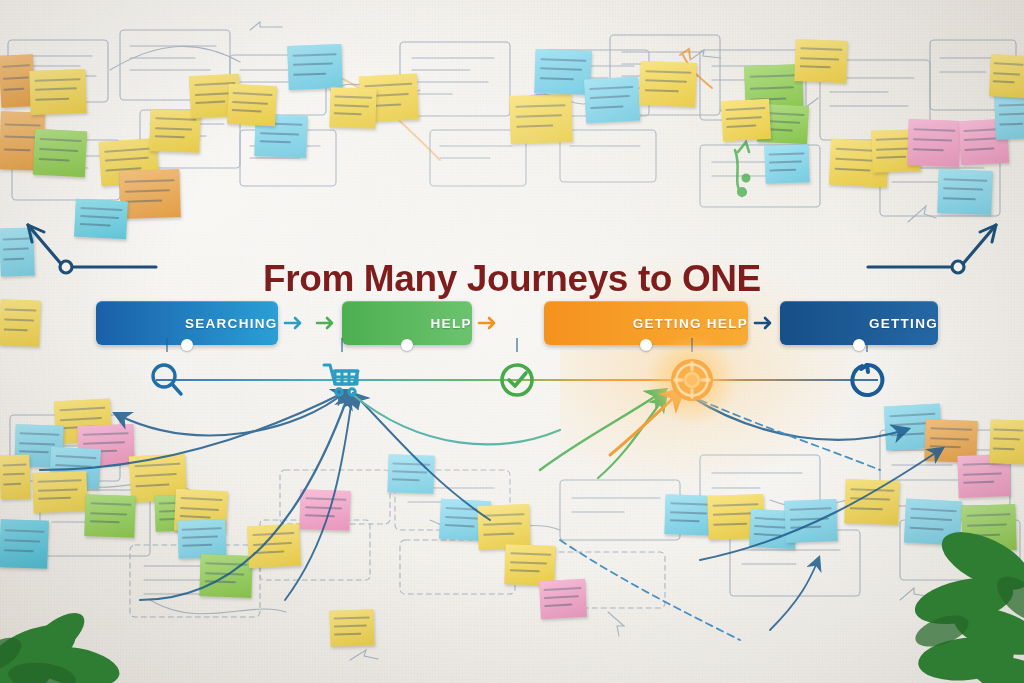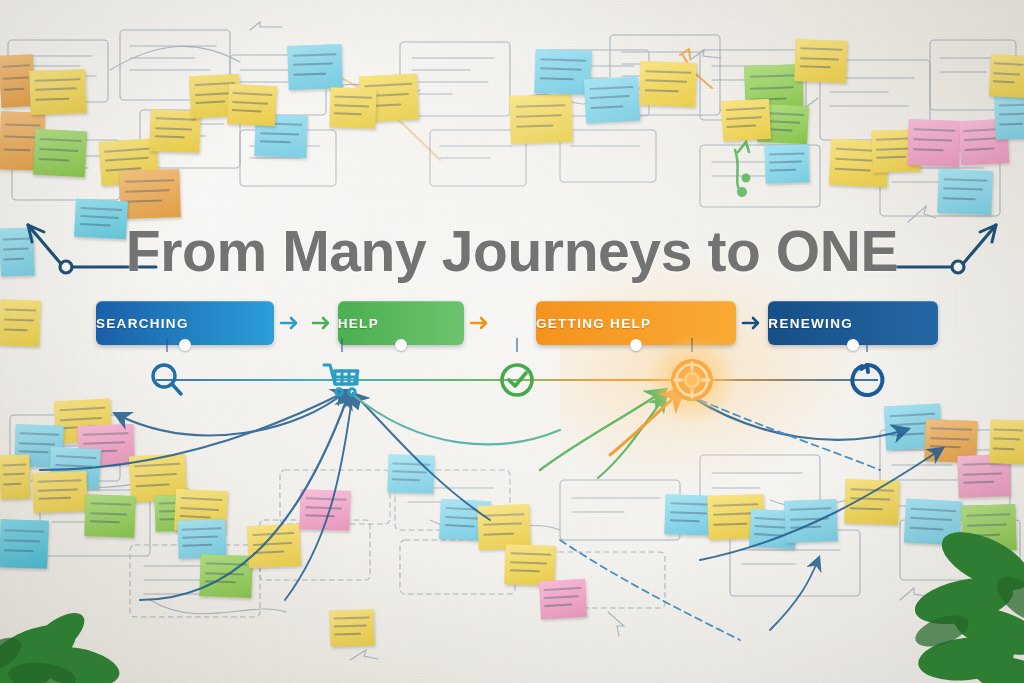--- a/index.html
+++ b/index.html
@@ -58,26 +58,27 @@
   }
 
   
   .headline-wrap {
     position: absolute;
     left: 0; right: 0; top: 218px;
     text-align: center;
     pointer-events: none;
   }
   .headline {
-    font-size: 57px;
+    font-size: 37px;
     font-weight: bold;
-    color: #737373;
+    color: #7f1d1d;
     letter-spacing: -0.4px;
     text-shadow: 0 1px 2px rgba(255,255,255,.8);
     display: inline-block;
+    margin-top: 40px;
   }
   .headline .one { font-weight: bold; }
 
   
   .title-arrow { position: absolute; }
   .title-arrow.left  { left: 10px;  top: 195px; width: 150px; height: 105px; }
   .title-arrow.right { right: 10px; top: 195px; width: 150px; height: 105px; }
 
   
   .journey-bar {
@@ -85,21 +86,21 @@
     left: 96px; top: 301px;
     width: 842px; height: 44px;
     display: flex;
     align-items: stretch;
   }
   .stage {
     position: relative;
     flex: 1 1 auto;
     display: flex;
     align-items: center;
-    justify-content: flex-start;
+    justify-content: flex-end;
     color: #ffffff;
     font-size: 13.5px;
     font-weight: bold;
     letter-spacing: 1.3px;
     border-radius: 6px;
     box-shadow: 0 2px 4px rgba(40,50,70,.28), inset 0 1px 0 rgba(255,255,255,.22);
     text-shadow: 0 1px 1px rgba(0,0,0,.22);
   }
   .stage .notch-dot {
     position: absolute;
@@ -743,21 +744,21 @@
       </div>
       <div class="chev">
         <svg width="24" height="22" viewBox="0 0 24 22">
           <g fill="none" stroke="#174f87" stroke-width="2.6" stroke-linecap="round" stroke-linejoin="round">
             <line x1="3" y1="11" x2="17" y2="11"></line>
             <path d="M13 6 l5 5 l-5 5"></path>
           </g>
         </svg>
       </div>
       <div class="stage" style="background: linear-gradient(90deg, rgb(23, 79, 135), rgb(36, 103, 165));">
-        <span>RENEWING</span>
+        <span>GETTING</span>
         <span class="notch-dot"></span>
       </div>
     </div>
 
   <div class="icon-row">
     <div class="timeline-line"></div>
     <div id="icon-holder">
         <div class="stage-icon" style="left: 71.4px;">
           <span class="stem"></span>
           <svg width="40" height="40" viewBox="0 0 40 40">

